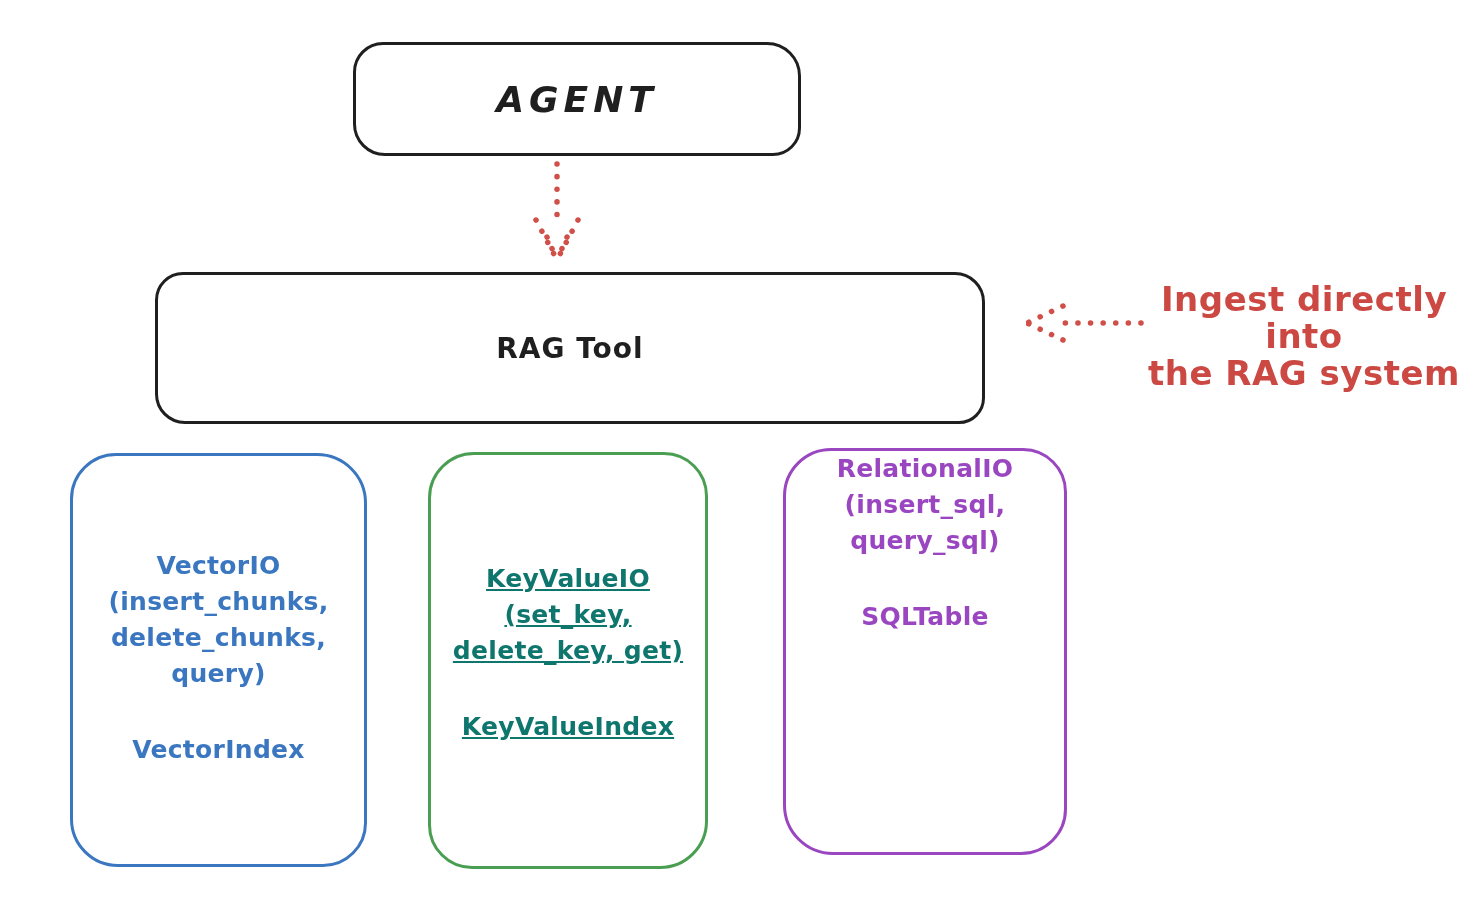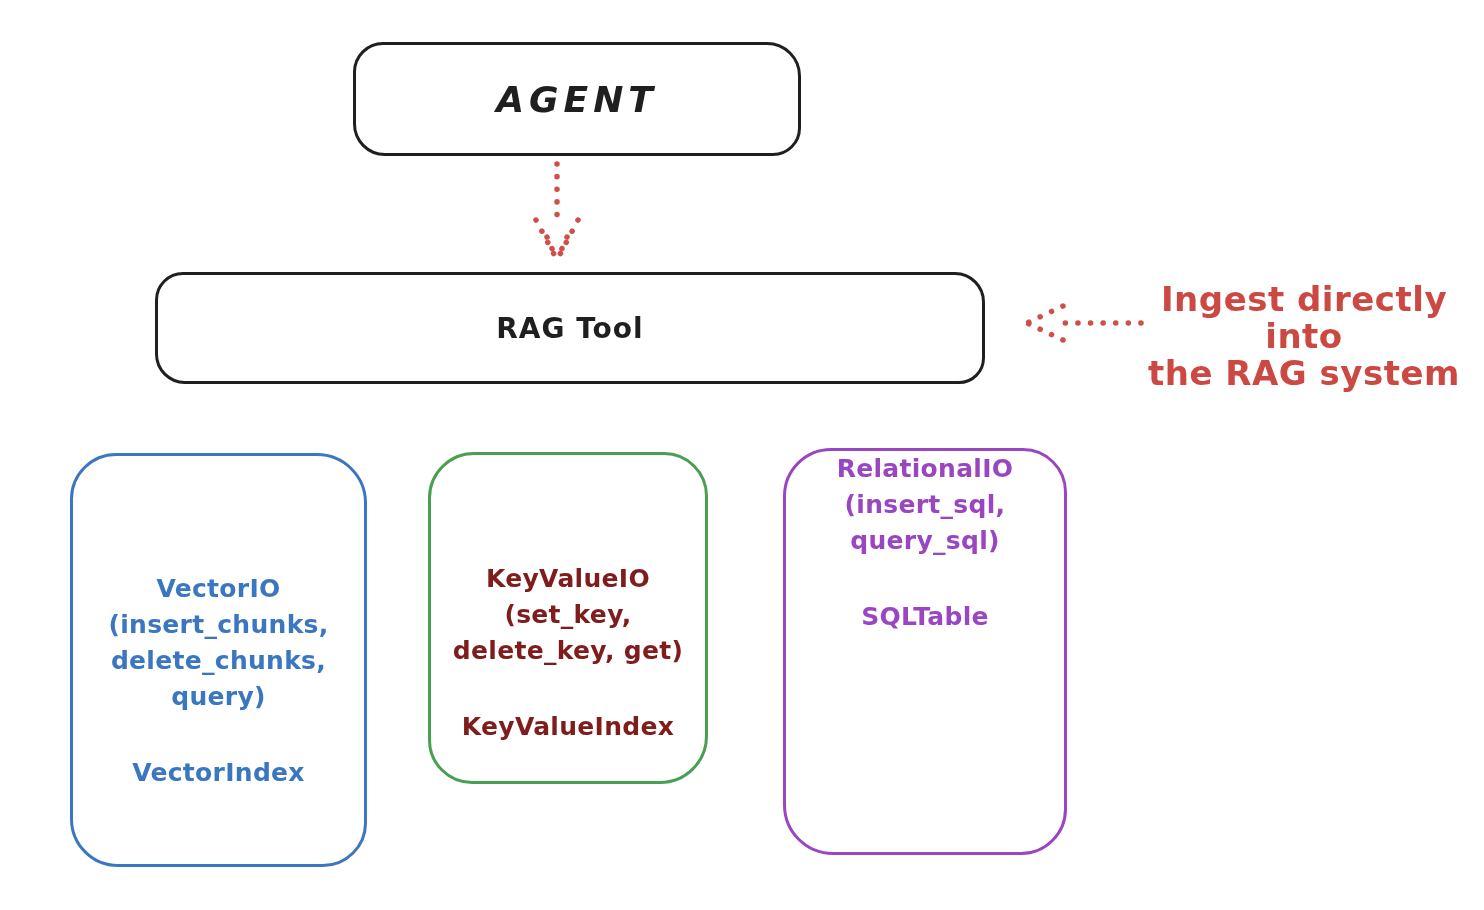--- a/index.html
+++ b/index.html
@@ -32,21 +32,21 @@
     border-radius: 30px 34px 28px 32px;
   }
   .agent-label {
     font-size: 36px;
     font-weight: 700;
     font-style: italic;
     letter-spacing: 5px;
   }
   .box.rag {
     left: 155px; top: 272px;
-    width: 830px; height: 112px;
+    width: 830px; height: 152px;
     border-radius: 28px 30px 26px 30px;
   }
   .rag-label {
     font-size: 28px;
     font-weight: 600;
     letter-spacing: 1px;
   }
   
   .arrow { position: absolute; }
   .arrow path {
@@ -81,29 +81,30 @@
     font-weight: 600;
     letter-spacing: 0.3px;
   }
   .card .index-label { margin-top: 40px; }
   .card-vector {
     left: 70px; top: 453px;
     width: 297px; height: 414px;
     border: 3.5px solid #3b77c0;
     border-radius: 46px 50px 44px 48px;
     color: #3b77c0;
-    padding-top: 115px;
+    padding-top: 92px;
   }
   .card-keyvalue {
     left: 428px; top: 452px;
-    width: 280px; height: 332px;
+    width: 280px; height: 417px;
     border: 3.5px solid #4a9e52;
     border-radius: 46px 44px 48px 44px;
-    color: #7f1d1d;
+    color: #0f766e;
     padding-top: 106px;
+    text-decoration: underline;
   }
   .card-relational {
     left: 783px; top: 448px;
     width: 284px; height: 407px;
     border: 3.5px solid #9a46c0;
     border-radius: 48px 44px 46px 50px;
     color: #9a46c0;
   }
 </style>
 </head>

